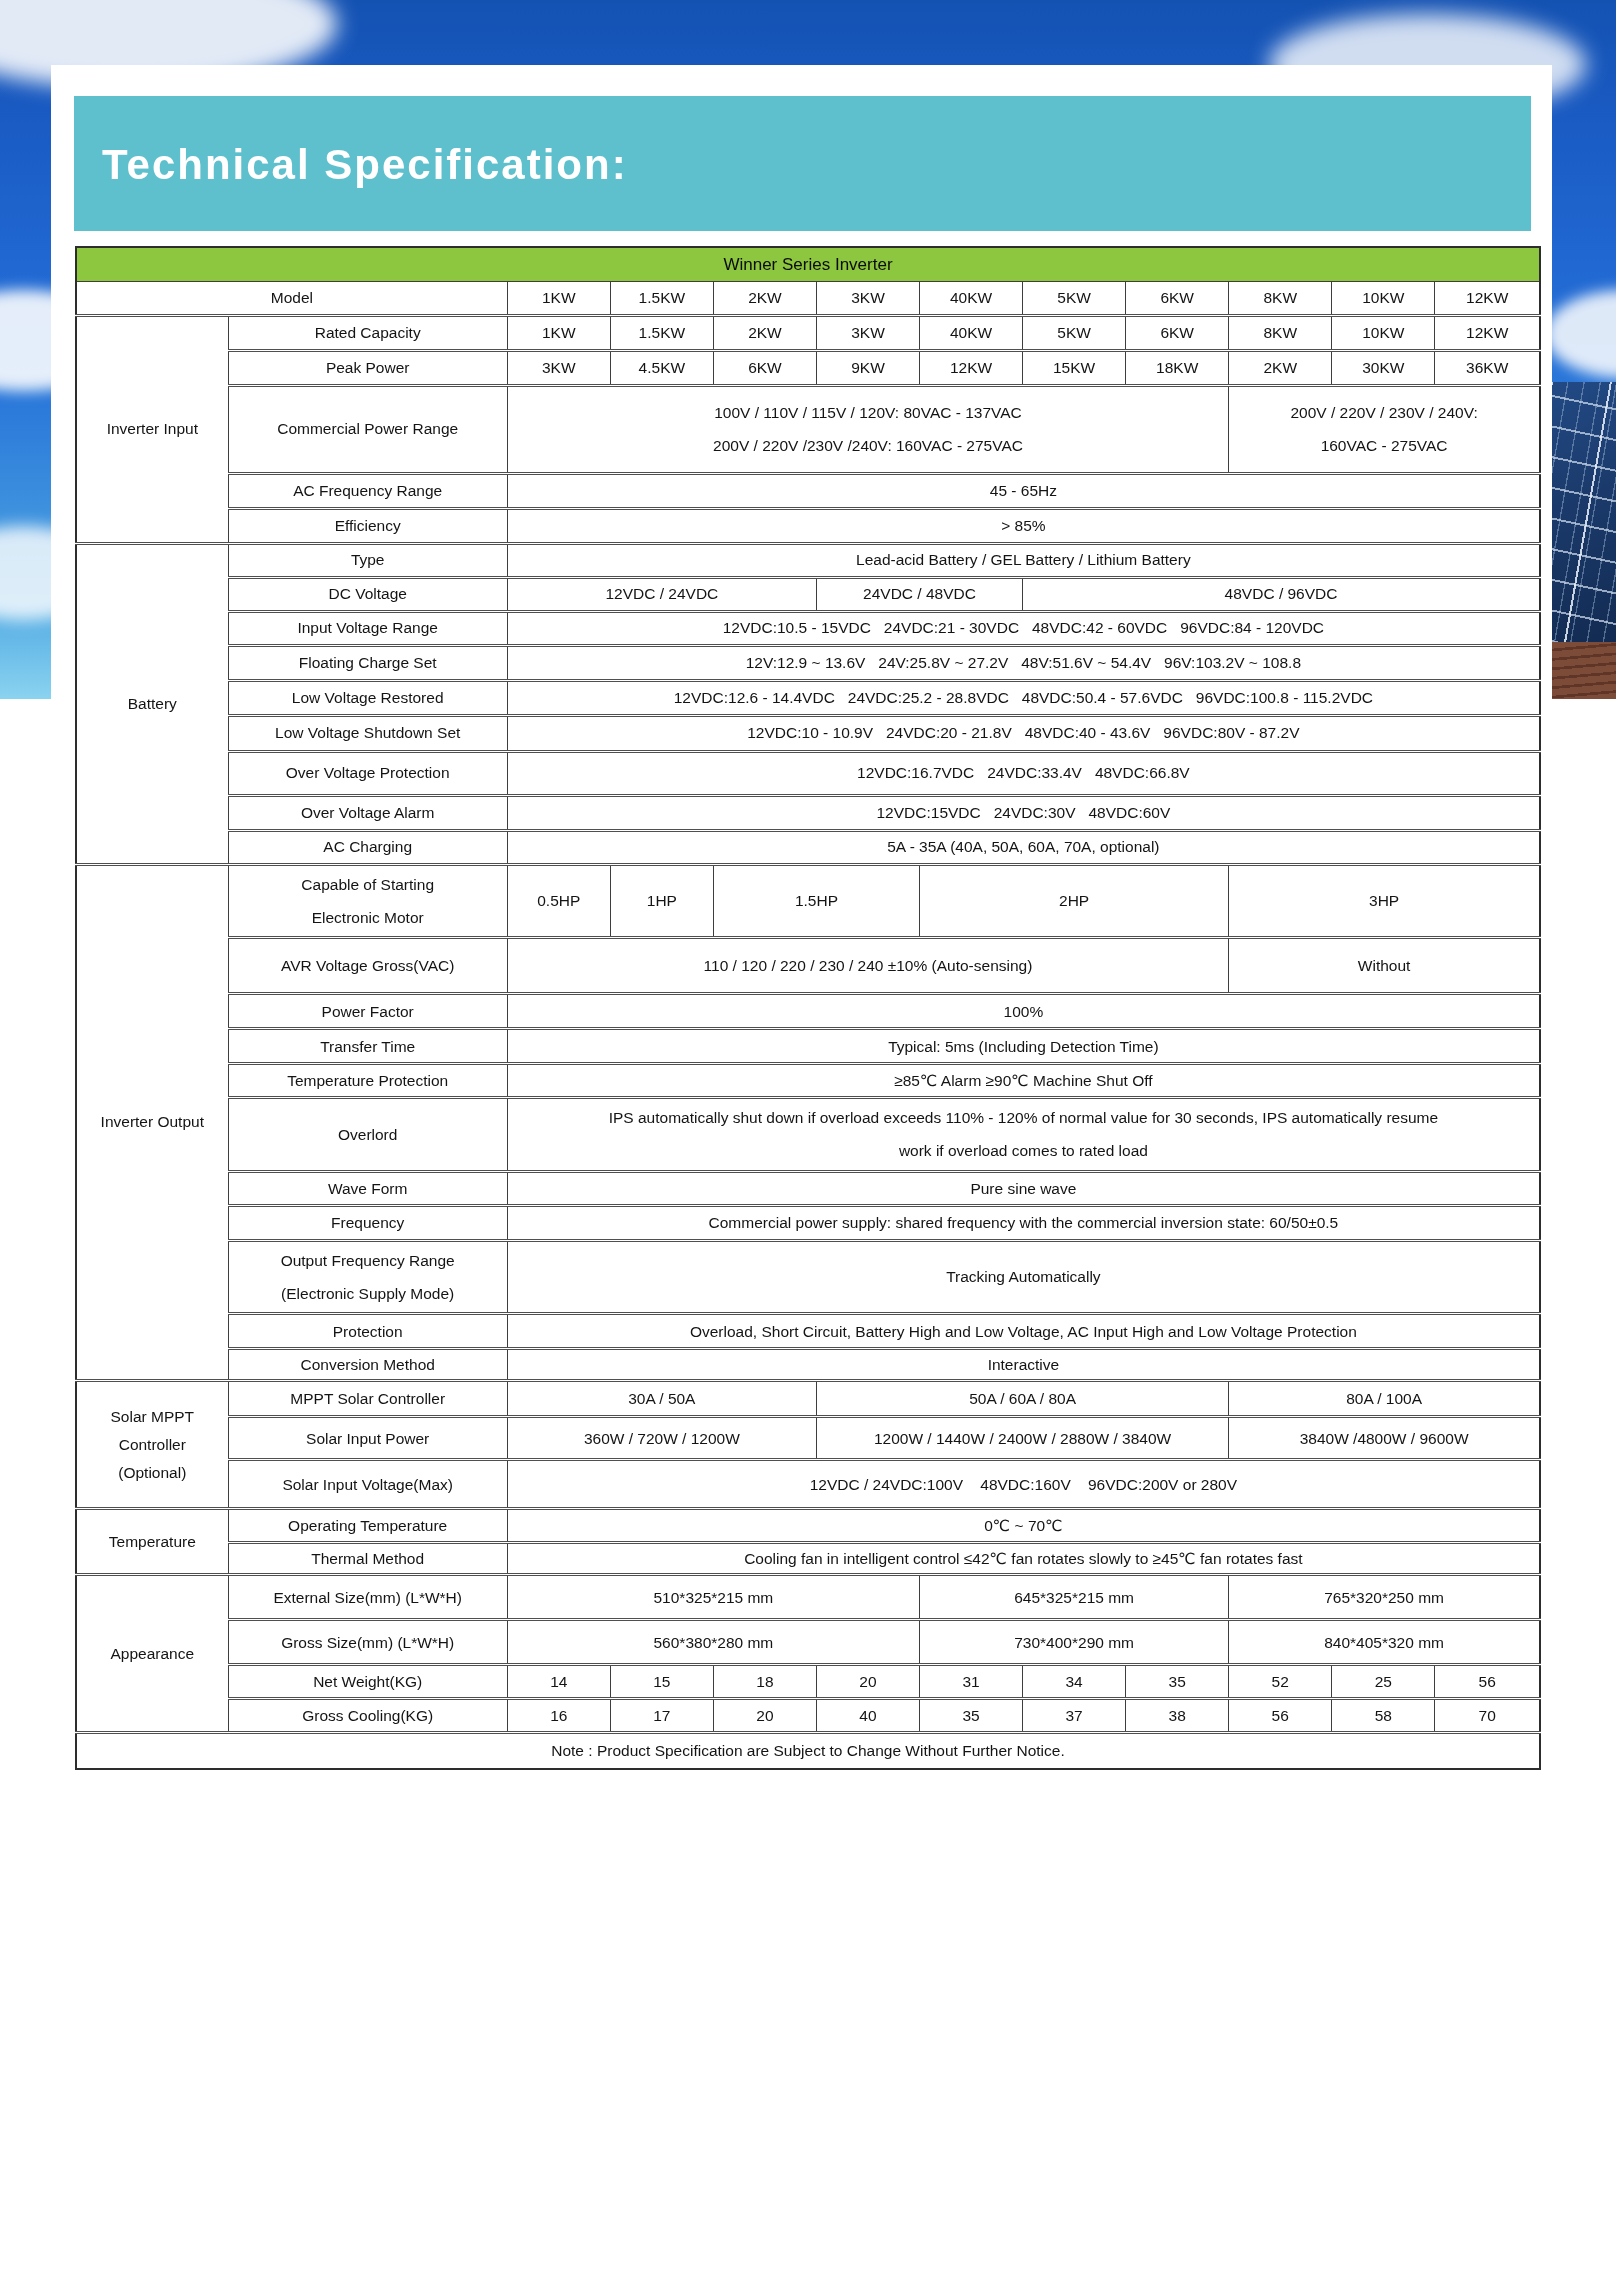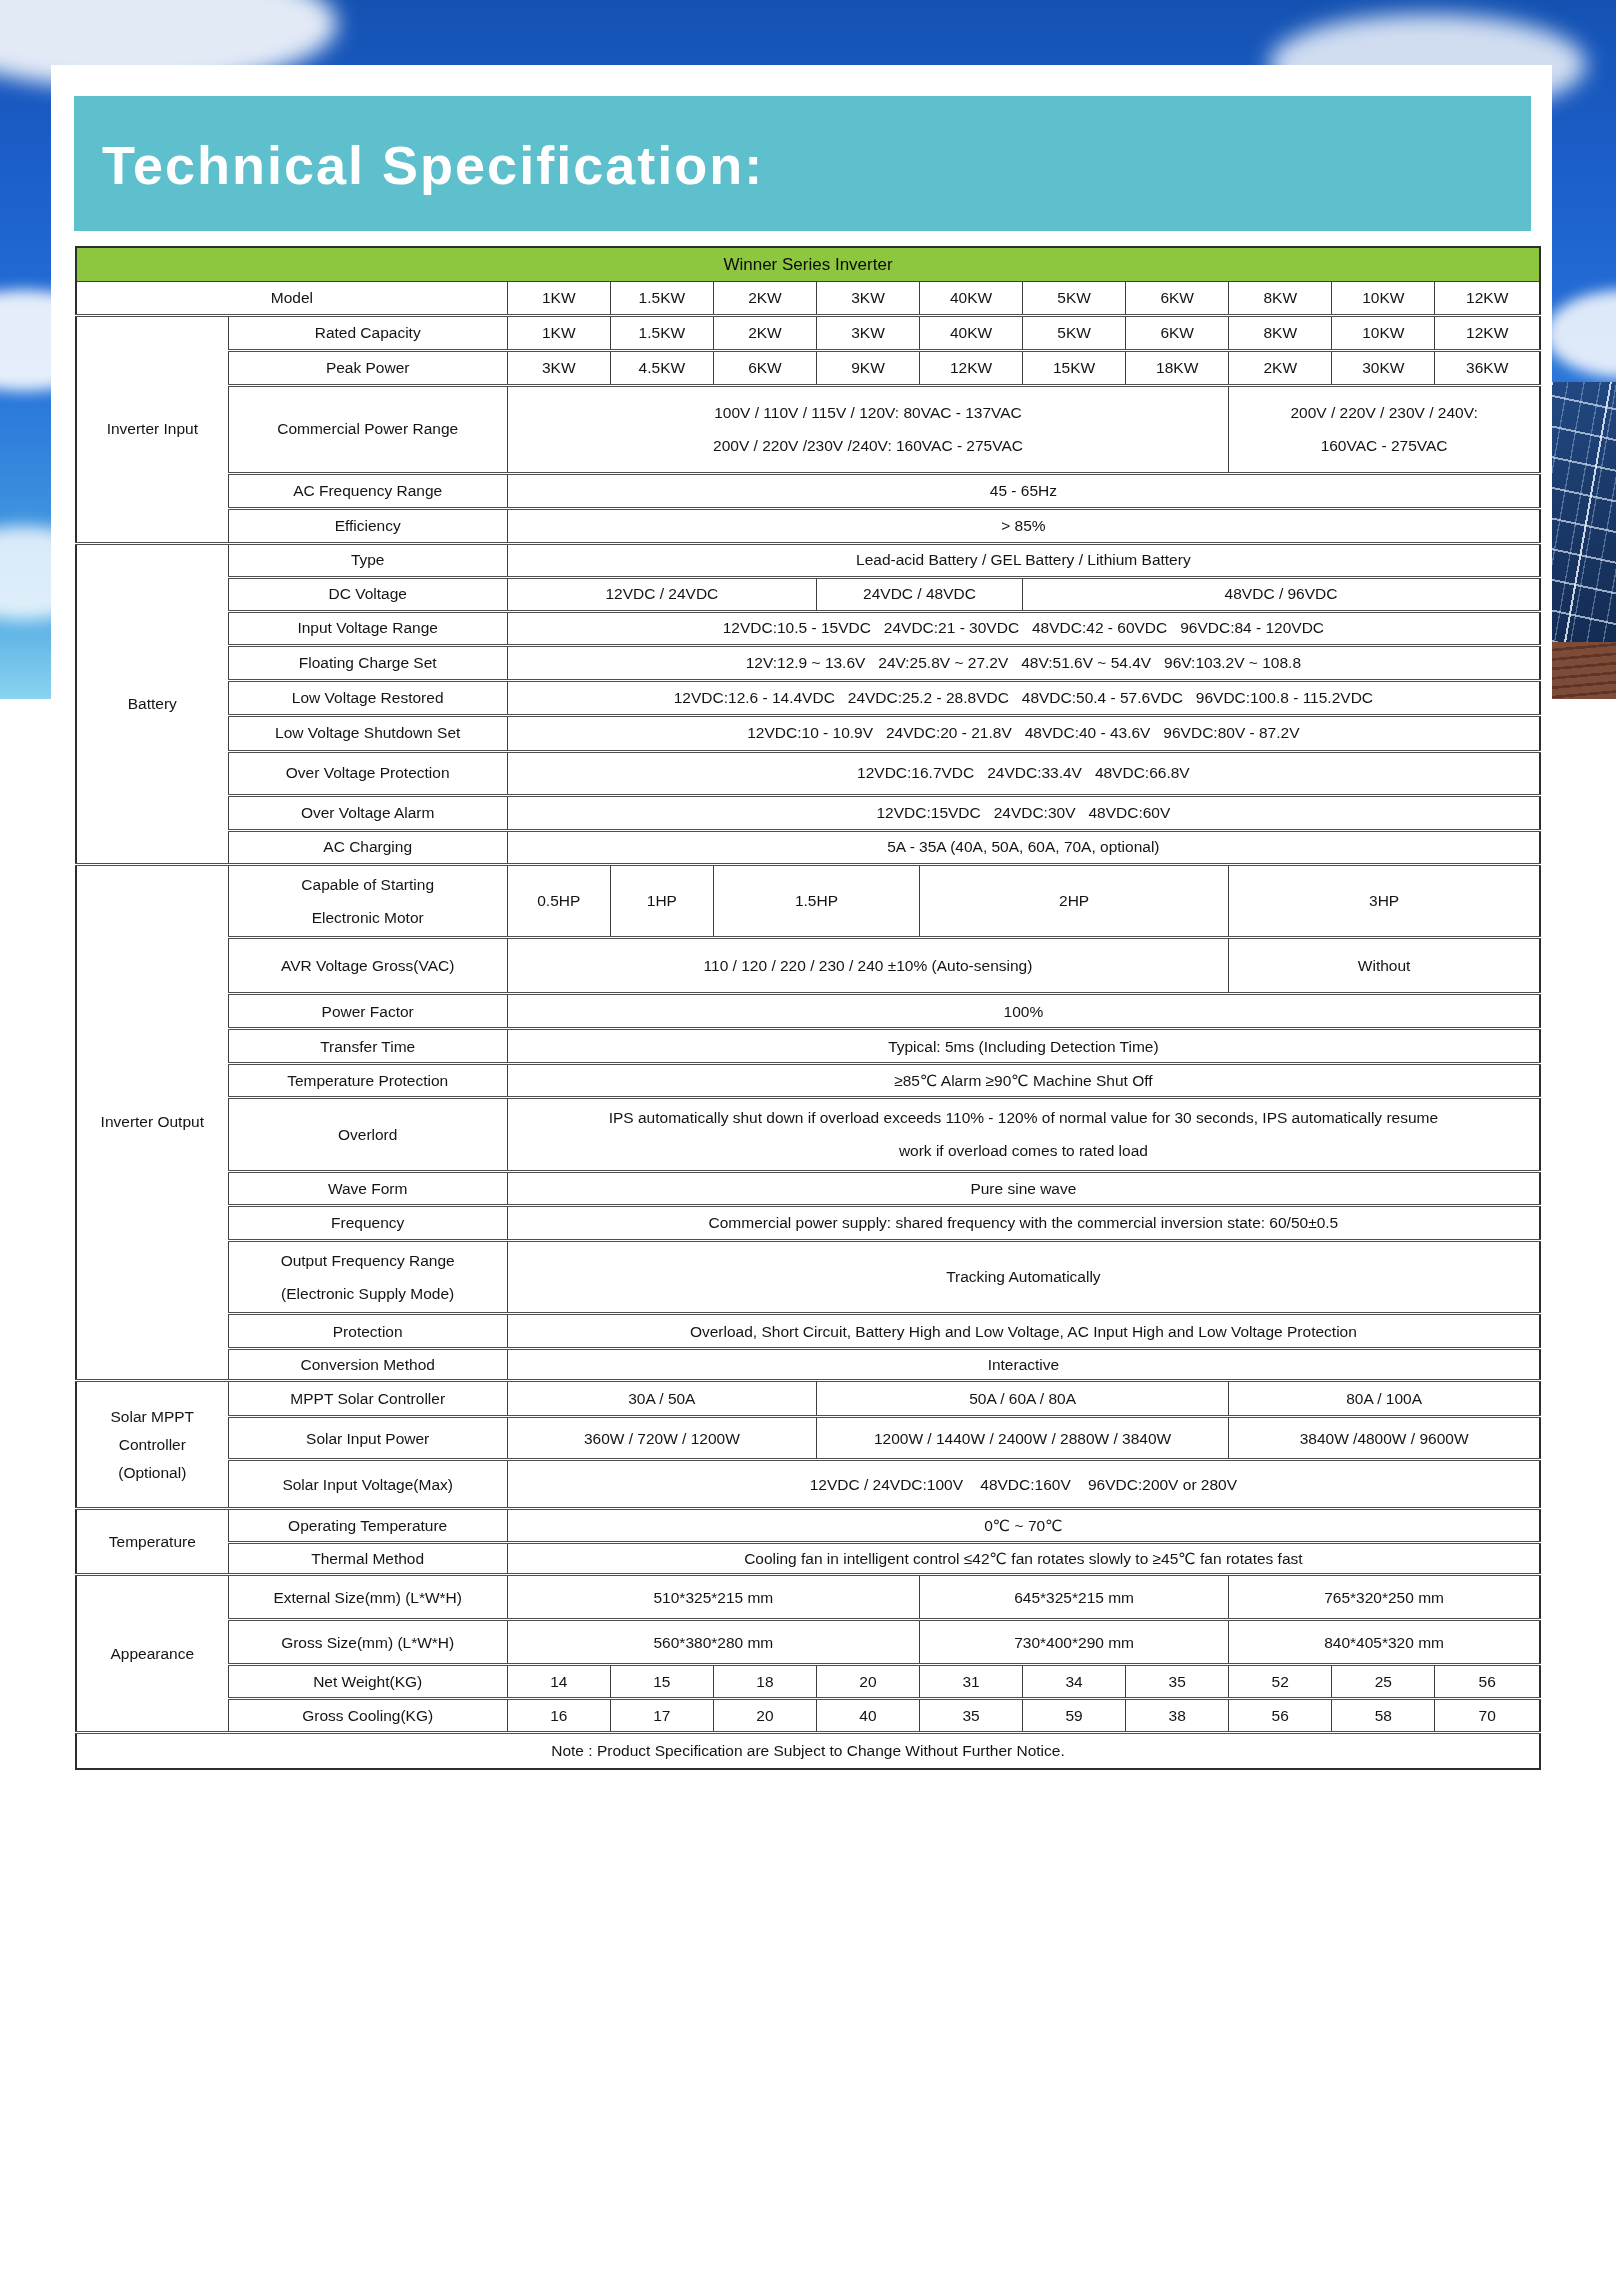--- a/index.html
+++ b/index.html
@@ -19,21 +19,21 @@
            repeating-linear-gradient(100deg,rgba(235,242,250,.85) 0 2px,rgba(255,255,255,0) 2px 58px),
            repeating-linear-gradient(12deg,rgba(210,224,240,.7) 0 2px,rgba(255,255,255,0) 2px 30px),
            repeating-linear-gradient(100deg,rgba(160,185,215,.45) 0 1.3px,rgba(255,255,255,0) 1.3px 16px),
            linear-gradient(160deg,#224a85 0%,#1b3a6b 45%,#122b52 100%);}
   .roof{position:absolute;left:1551px;top:642px;width:65px;height:57px;
         background:repeating-linear-gradient(175deg,#7d4c39 0 6.7px,#5e3527 6.7px 9.4px);}
   
   .sheet{position:absolute;left:51px;top:65px;width:1501px;height:2208px;background:#ffffff;}
   
   .band{position:absolute;left:74px;top:96px;width:1457px;height:135px;background:#5fc0cd;}
-  .band h1{margin:0;padding-left:28px;line-height:138px;font-size:54px;font-weight:bold;
+  .band h1{margin:0;padding-left:28px;line-height:138px;font-size:42px;font-weight:bold;
            letter-spacing:2px;color:#ffffff;white-space:nowrap;}
   
   table.spec{position:absolute;left:75px;top:246px;width:1466px;border-collapse:collapse;
              table-layout:fixed;background:#ffffff;border:2px solid #2d2d2d;
              font-size:15.5px;color:#141414;}
   table.spec td{border-left:0.7px solid #3e3e3e;border-right:0.7px solid #3e3e3e;
                 border-top:3.4px double #4f4f4f;
                 text-align:center;vertical-align:middle;padding:2px 5.4px;
                 line-height:1.5;white-space:pre-wrap;overflow:hidden;}
   table.spec tr.series td{background:#8dc63f;border-top:none;font-size:17px;color:#0c0c0c;}
@@ -282,21 +282,21 @@
           <td class="val">25</td>
           <td class="val">56</td>
         </tr>
         <tr style="height: 34px;">
           <td class="label">Gross Cooling(KG)</td>
           <td class="val">16</td>
           <td class="val">17</td>
           <td class="val">20</td>
           <td class="val">40</td>
           <td class="val">35</td>
-          <td class="val">59</td>
+          <td class="val">37</td>
           <td class="val">38</td>
           <td class="val">56</td>
           <td class="val">58</td>
           <td class="val">70</td>
         </tr>
         <tr style="height: 36px;">
           <td colspan="12" class="note">Note : Product Specification are Subject to Change Without Further Notice.</td>
         </tr>
       </tbody>
   </table>

